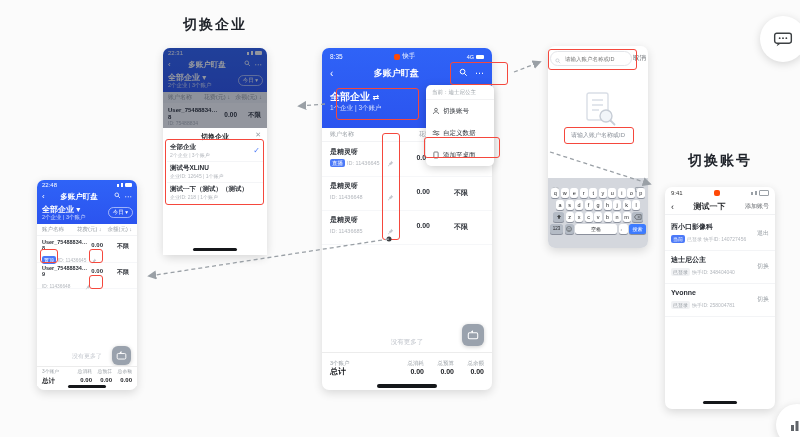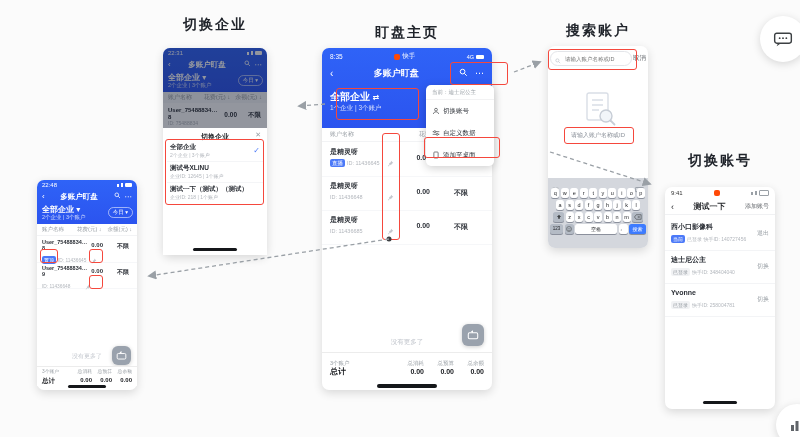--- a/index.html
+++ b/index.html
@@ -49,22 +49,20 @@
   .acct-item{position:absolute;left:0;right:0;border-bottom:1px solid #f3f4f6;}
   .check{color:#4b79f8;font-size:8px;font-weight:700;}
   .ellip{white-space:nowrap;overflow:hidden;text-overflow:ellipsis;}
 </style>
 </head>
 <body>
 
 <div class="canvas">
 
   <div class="section-label abs" style="left:163px;top:16px;width:104px;">切换企业</div>
-  <div class="section-label abs" style="left:322px;top:24px;width:170px;">盯盘主页</div>
-  <div class="section-label abs" style="left:548px;top:22px;width:100px;">搜索账户</div>
   <div class="section-label abs" style="left:665px;top:152px;width:110px;">切换账号</div>
 
   <div class="phone" style="left:163px;top:48px;width:104px;height:207px;">
     <div class="bluehead" style="height:44px;">
       <div class="statusrow" style="top:2px;padding:0 5px;font-size:6px;">
         <span>22:31</span>
         <span style="display:flex;gap:2px;align-items:flex-end;">
           <span style="width:2px;height:3px;background:#fff;"></span>
           <span style="width:2px;height:4px;background:#fff;"></span>
           <span style="width:7px;height:4px;background:#fff;border-radius:1px;"></span>

